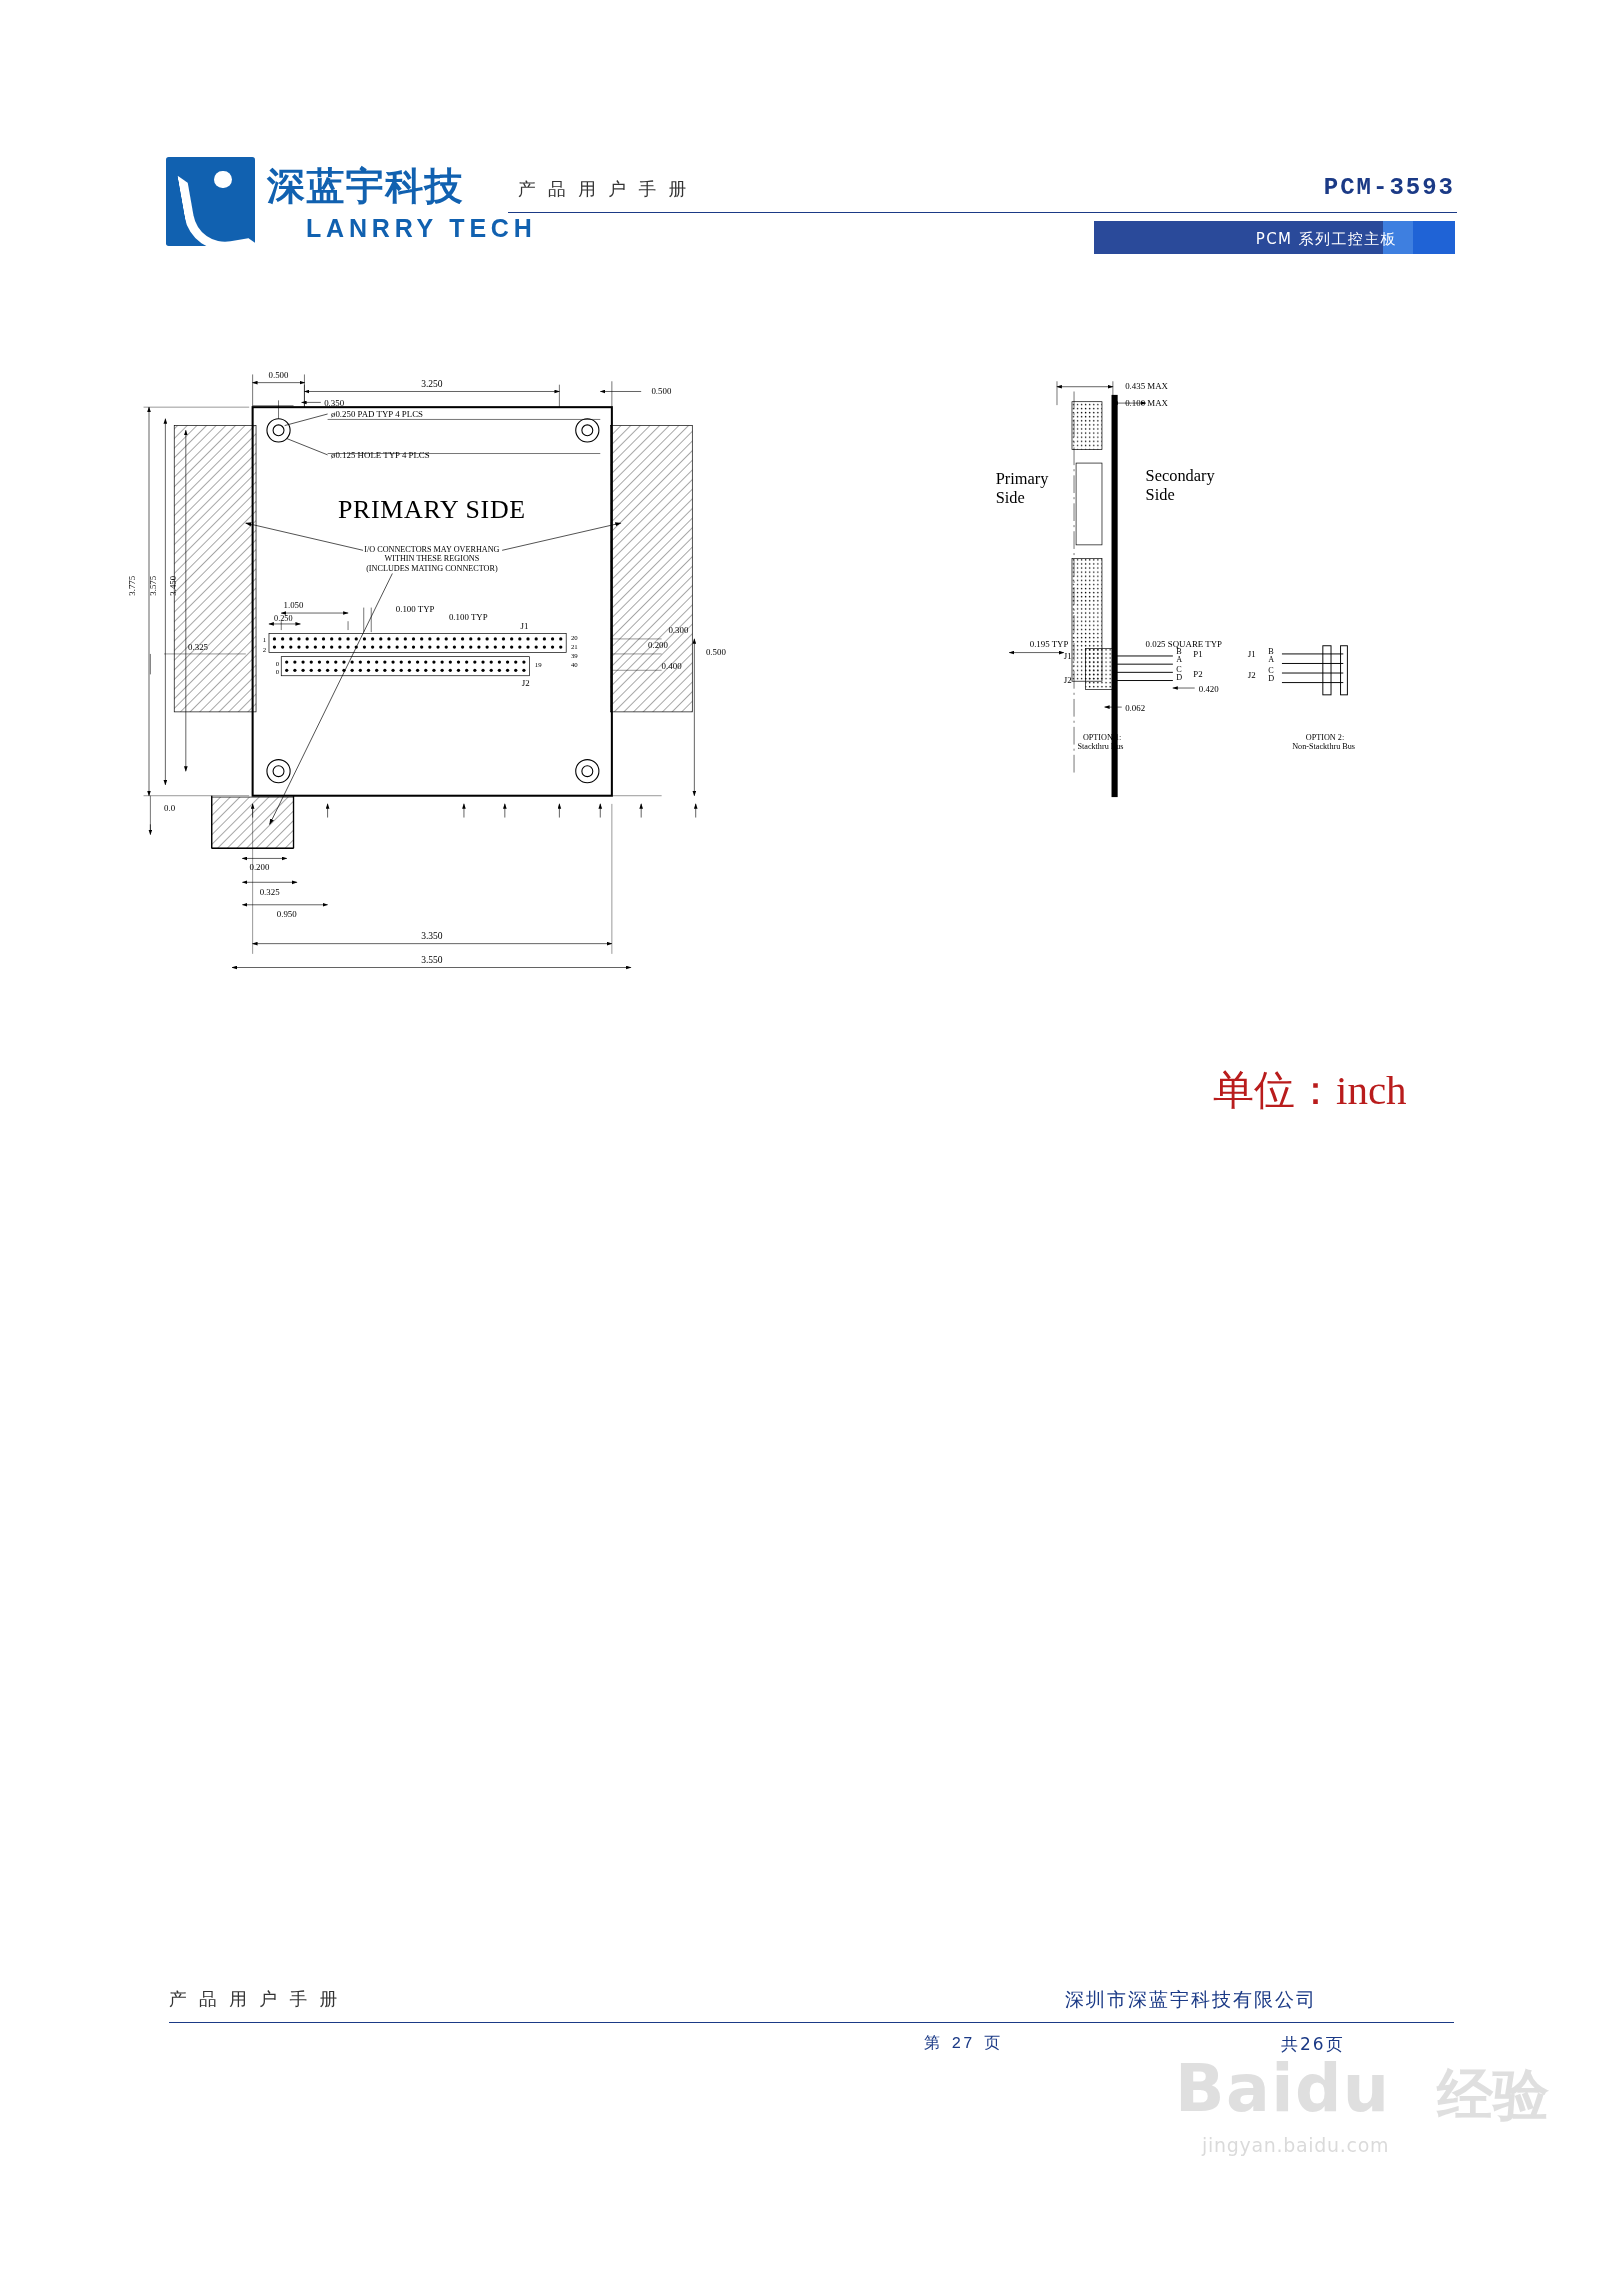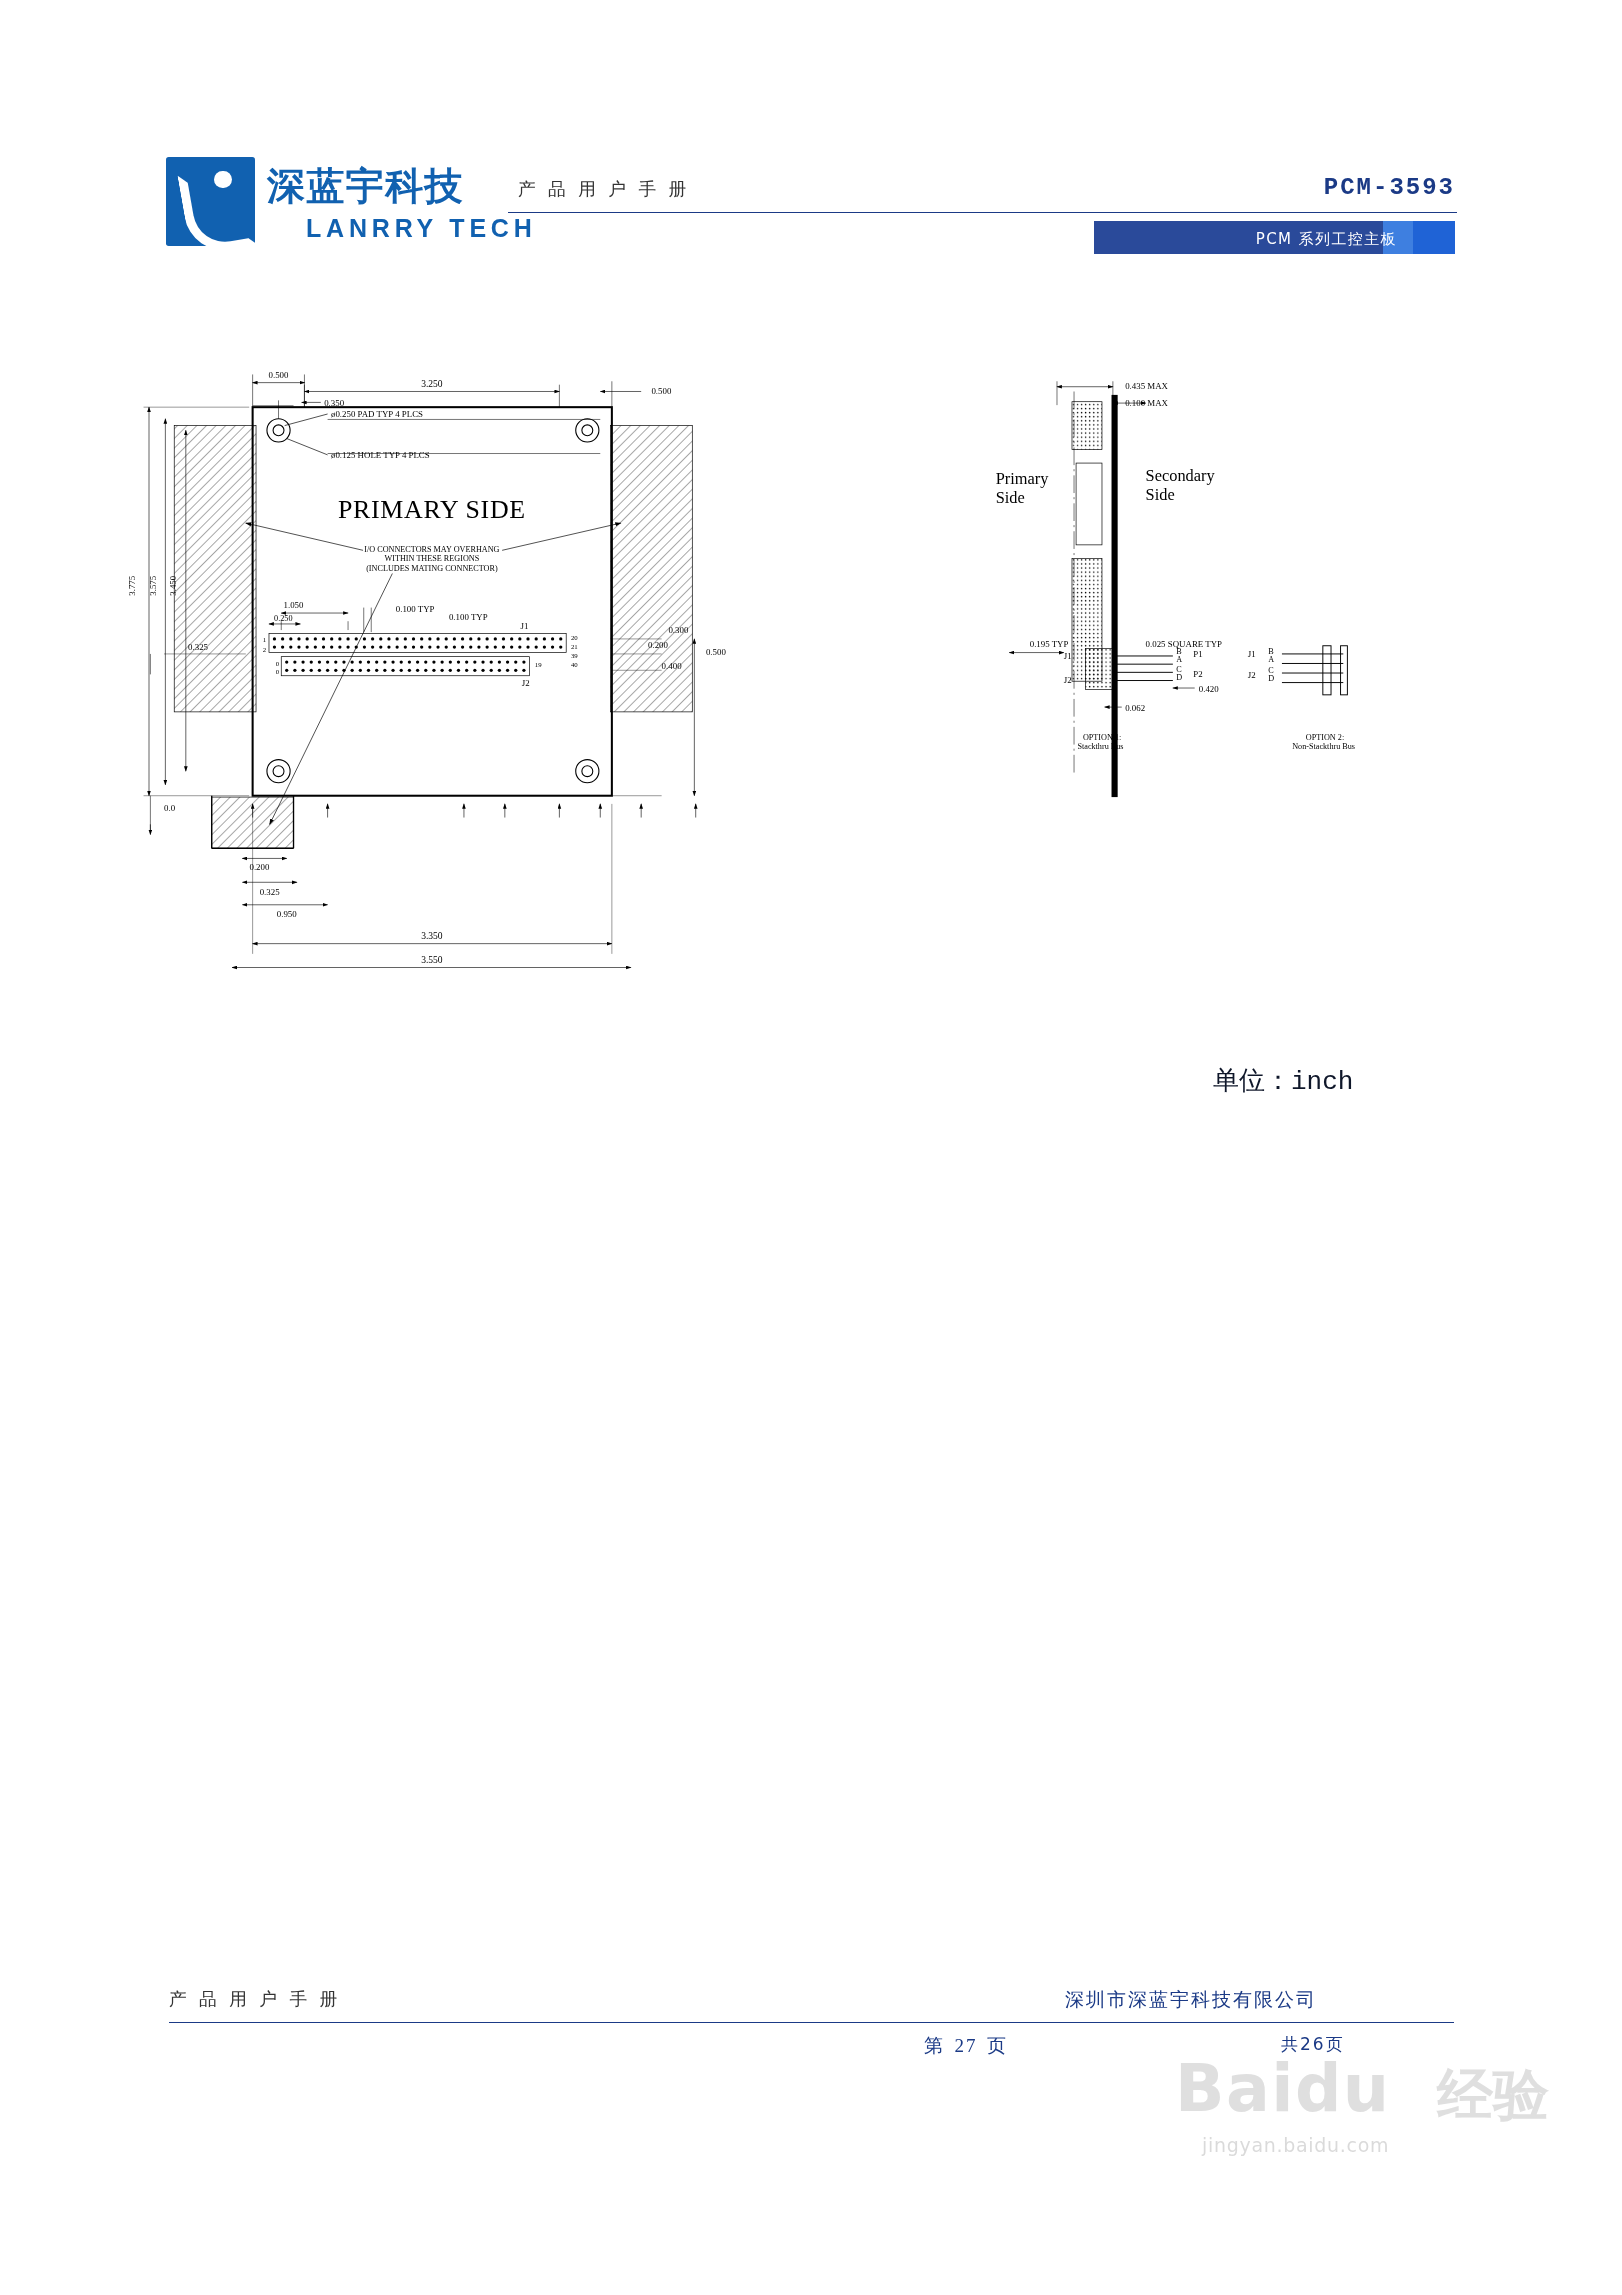--- a/index.html
+++ b/index.html
@@ -150,23 +150,23 @@
     top: 354px;
     width: 1384px;
     height: 818px;
   }
   .drawing svg { display: block; }
 
   .unit-label {
     position: absolute;
     left: 1213px;
     top: 1063px;
-    font-family: Liberation Mono, monospace;
-    font-size: 26px;
-    color: #0f172a;
+    font-family: Liberation Serif, serif;
+    font-size: 41px;
+    color: #b91c1c;
     white-space: nowrap;
   }
 
   
   .footer {
     position: absolute;
     left: 0;
     top: 1987px;
     width: 1623px;
     height: 150px;
@@ -196,22 +196,22 @@
     left: 169px;
     top: 35px;
     width: 1285px;
     height: 1.4px;
     background: #1b3a86;
   }
   .footer-pager {
     position: absolute;
     left: 924px;
     top: 46px;
-    font-family: Liberation Serif, serif;
-    font-size: 19px;
+    font-family: Liberation Mono, monospace;
+    font-size: 16px;
     color: #1b3a86;
     letter-spacing: 2px;
     white-space: nowrap;
   }
   .footer-pager .num {
     display: inline-block;
     padding: 0 9.5px;
   }
   .footer-total {
     position: absolute;

